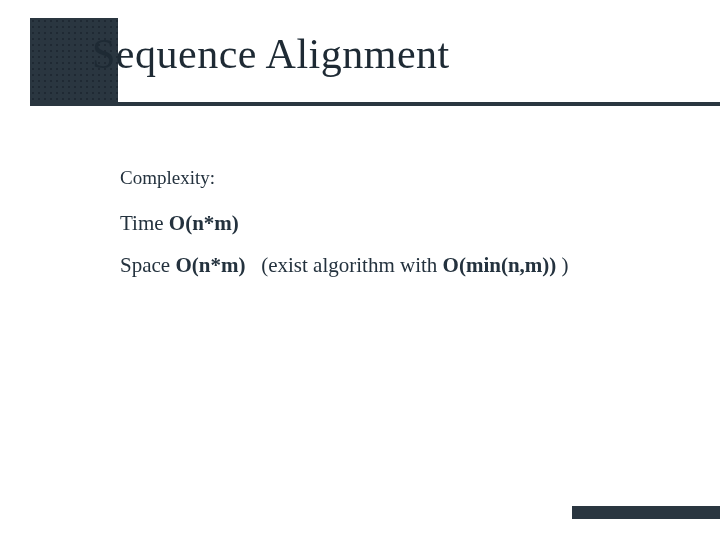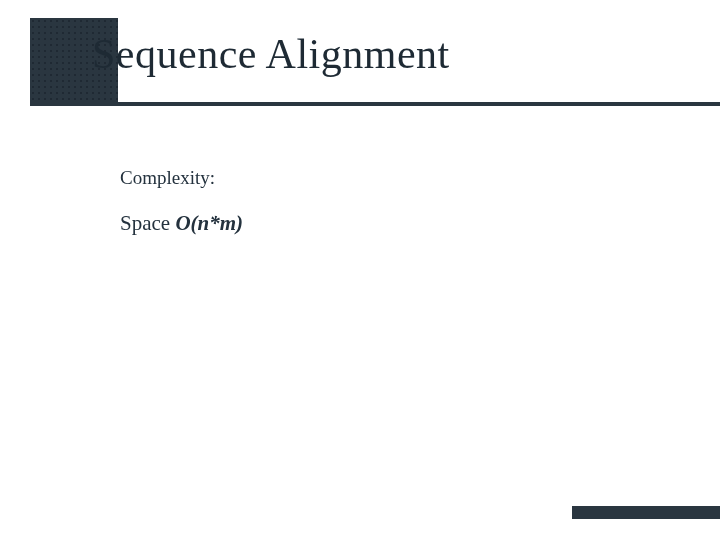--- a/index.html
+++ b/index.html
@@ -57,21 +57,21 @@
     line-height: 1.35;
     color: #24323e;
   }
   .body .heading {
     font-size: 19px;
     margin-bottom: 18px;
   }
   .body .line {
     margin-bottom: 14px;
   }
-  .em { font-style: italic; font-weight: bold; }
+  .em { font-weight: bold; }
   .footer-bar {
     position: absolute;
     right: 0;
     bottom: 21px;
     width: 148px;
     height: 13px;
     background: #2a3640;
   }
 </style>
 </head>
@@ -81,19 +81,22 @@
 
   <div class="corner-block"></div>
   <div class="hr-line"></div>
 
   <div class="title">Sequence Alignment</div>
 
   <div class="body">
     <div class="heading">Complexity:</div>
 
     <div class="line">
-      <span>Space </span><span class="em">O(n*m)</span>
+      <span>Time </span><span class="em">O(n*m)</span>
     </div>
 
+    <div class="line">
+      <span>Space </span><span class="em">O(n*m)</span><span style="white-space:pre">   (exist algorithm with </span><span class="em">O(min(n,m))</span><span> )</span>
+    </div>
   </div>
 
   <div class="footer-bar"></div>
 </div>
 
 </body></html>

